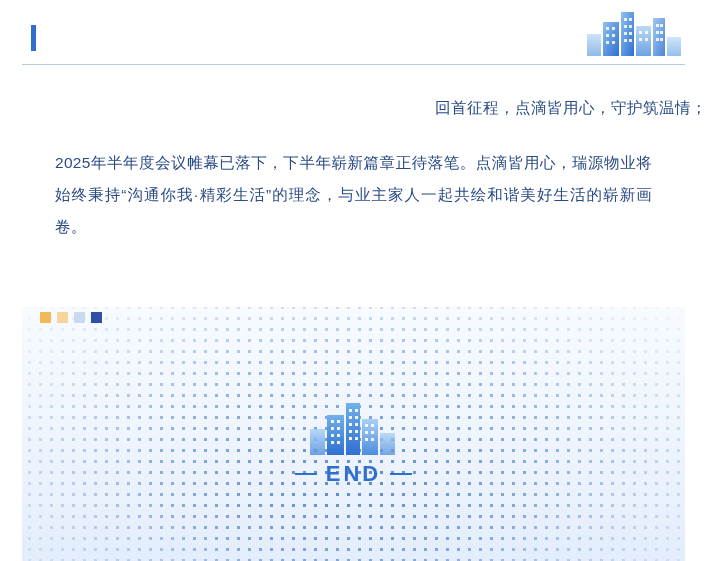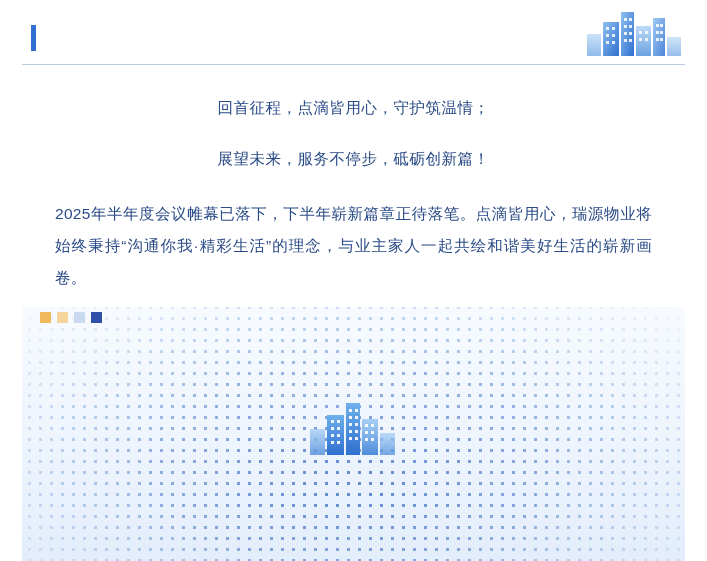--- a/index.html
+++ b/index.html
@@ -46,25 +46,25 @@
   }
 
   
   .content {
     position: absolute;
     top: 70px;
     left: 0;
     width: 707px;
   }
   .poem {
-    text-align: center;
+    text-align: right;
     color: #2a4b86;
     font-size: 15.5px;
     letter-spacing: 0.5px;
-    margin: 12px;
+    margin: 0;
   }
   .poem.line1 { margin-top: 28px; }
   .poem.line2 { margin-top: 30px; }
 
   .para {
     margin: 28px 55px 0 55px;
     color: #2a4b86;
     font-size: 15.5px;
     line-height: 2.05;
     text-align: justify;
@@ -195,21 +195,20 @@
           <rect x="79" y="34" width="3" height="3"></rect>
       </g>
     </svg>
   </div>
 
   <div class="header-rule"></div>
 </div>
 
 <div class="content">
   <p class="poem line1">回首征程，点滴皆用心，守护筑温情；</p>
-  <p class="poem line2">展望未来，服务不停步，砥砺创新篇！</p>
   <p class="para">2025年半年度会议帷幕已落下，下半年崭新篇章正待落笔。点滴皆用心，瑞源物业将始终秉持“沟通你我·精彩生活”的理念，与业主家人一起共绘和谐美好生活的崭新画卷。</p>
 </div>
 
 <div class="end-banner">
   <div class="dot-field"></div>
   <div class="dot-field deep"></div>
 
   <div class="swatches">
     <span class="swatch s1"></span>
     <span class="swatch s2"></span>
@@ -256,14 +255,19 @@
             <rect x="49" y="38" width="3" height="3"></rect>
           <rect x="59" y="25" width="3" height="3"></rect>
             <rect x="65" y="25" width="3" height="3"></rect>
           <rect x="59" y="32" width="3" height="3"></rect>
             <rect x="65" y="32" width="3" height="3"></rect>
           <rect x="59" y="39" width="3" height="3"></rect>
             <rect x="65" y="39" width="3" height="3"></rect>
         </g>
       </svg>
     </div>
+    <div class="end-wordmark">
+      <span class="end-dash"></span>
+      <span>END</span>
+      <span class="end-dash"></span>
+    </div>
   </div>
 </div>
 
 </body></html>

